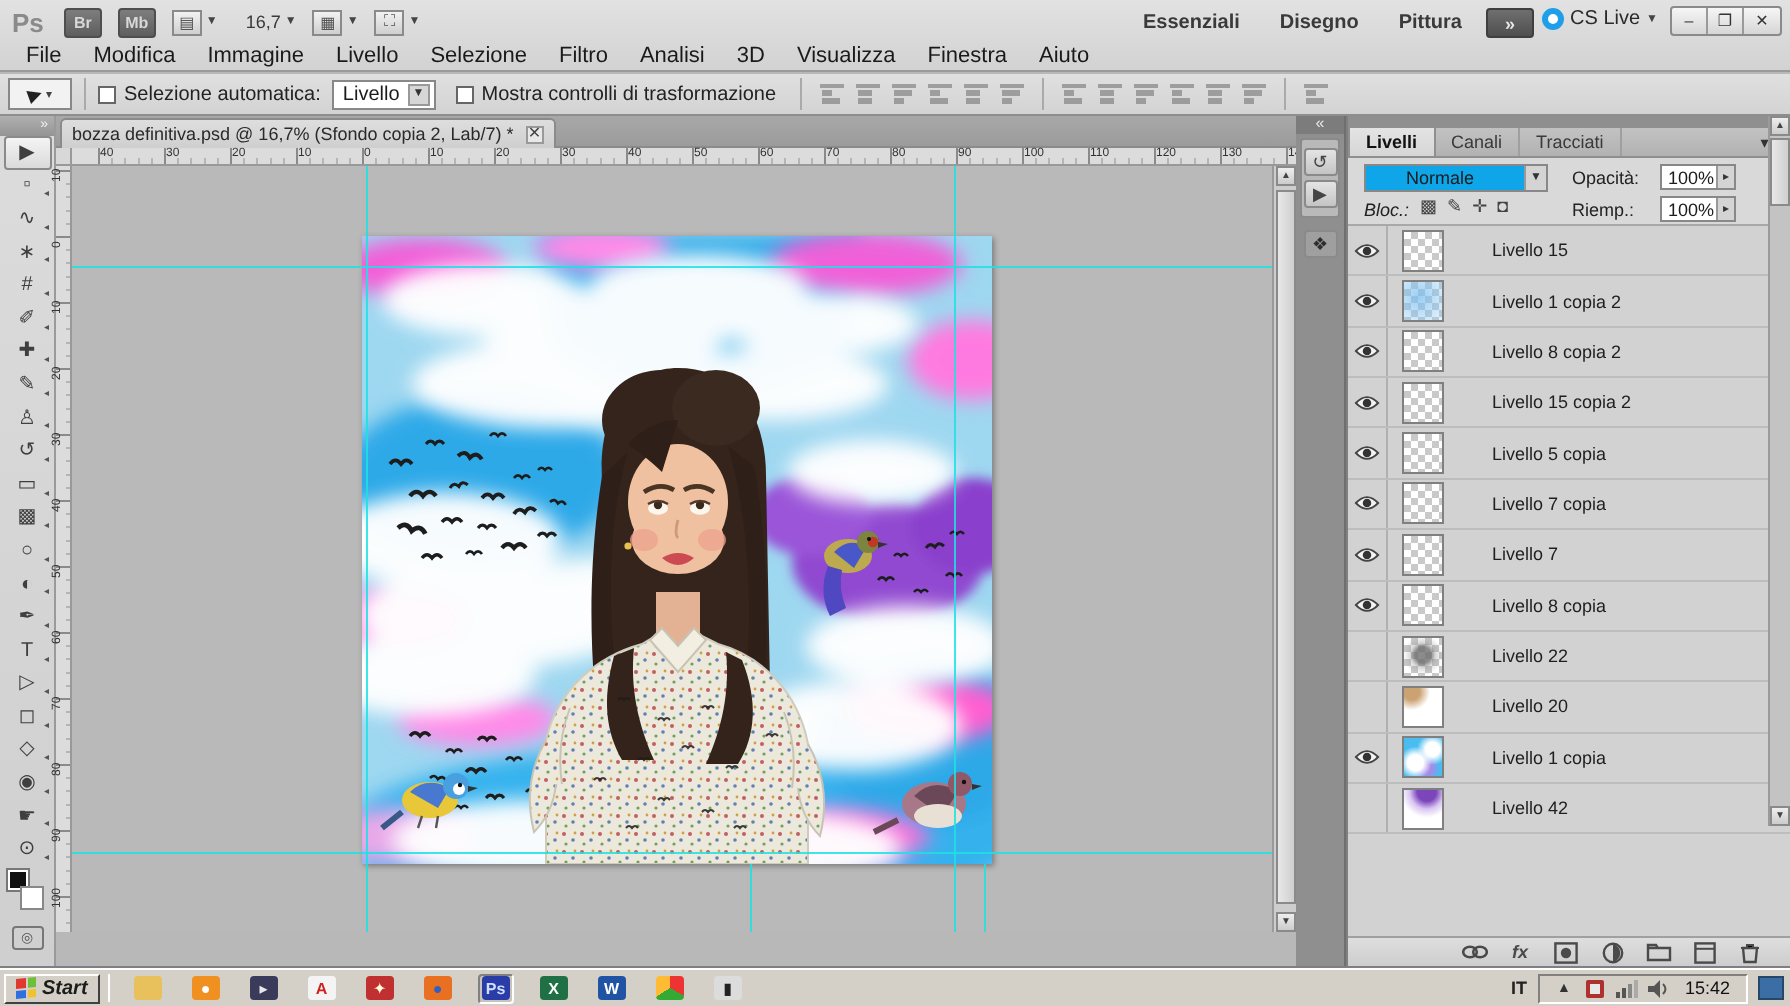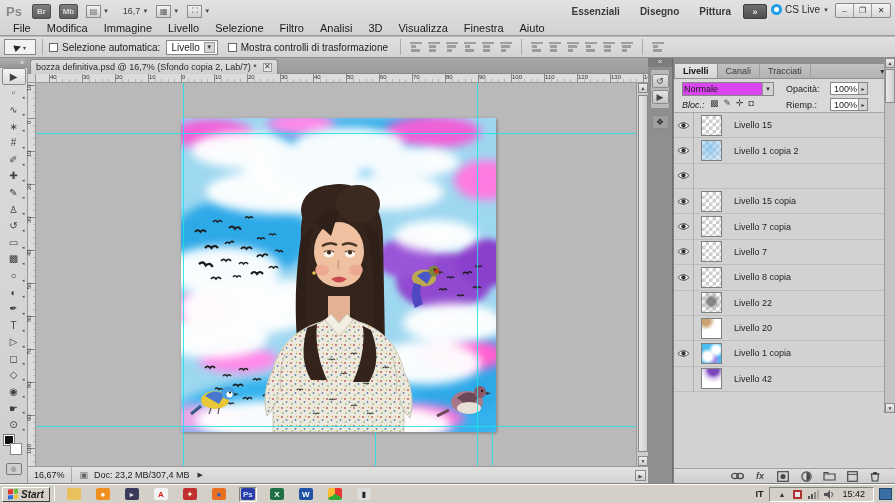--- a/index.html
+++ b/index.html
@@ -90,21 +90,21 @@
   .dockbtn.solo{margin-top:6px;background:#9f9f9f;color:#2e2e2e;}
 
   
   .panel{position:absolute;left:673px;top:0;width:222px;height:425px;background:#d9d9d9;border-left:1px solid #7f7f7f;}
   .paneltop{height:6px;background:#8f8f8f;}
   .ptabs{height:15px;background:linear-gradient(#c2c2c2,#b2b2b2);display:flex;align-items:flex-end;border-bottom:1px solid #8f8f8f;position:relative;}
   .ptab{font-size:9px;padding:2px 8px;color:#3a3a3a;border-right:1px solid #9f9f9f;margin-top:28px;}
   .ptab.active{background:linear-gradient(#e4e4e4,#d6d6d6);border:1px solid #8f8f8f;border-bottom:none;font-weight:bold;color:#111;}
   .pmenuicon{position:absolute;right:4px;top:3px;font-size:8px;color:#333;}
   .pctrl{height:34px;border-bottom:1px solid #a8a8a8;position:relative;background:#d9d9d9;}
-  .blendsel{position:absolute;left:8px;top:3px;width:92px;height:14px;background:#d946ef;border:1px solid #888;font-size:9px;display:flex;align-items:center;padding-left:1px;}
+  .blendsel{position:absolute;left:8px;top:3px;width:92px;height:14px;background:#0ea5e9;border:1px solid #888;font-size:9px;display:flex;align-items:center;padding-left:20px;}
   .blendsel .arr{margin-left:auto;width:11px;height:12px;background:#d4d4d4;border-left:1px solid #999;font-size:6px;display:flex;align-items:center;justify-content:center;color:#333;}
   .plabel{position:absolute;font-size:9px;color:#222;}
   .pvalbox{position:absolute;width:38px;height:13px;background:#fff;border:1px solid #888;font-size:9px;display:flex;align-items:center;padding-left:3px;}
   .pvalbox .arr{margin-left:auto;width:9px;height:11px;background:#d4d4d4;border-left:1px solid #999;font-size:6px;display:flex;align-items:center;justify-content:center;color:#333;}
   .lockicons{position:absolute;left:36px;top:19px;display:flex;gap:5px;font-size:9px;color:#444;}
   .llist{position:absolute;left:0;top:55px;width:222px;height:355px;background:#d2d2d2;overflow:hidden;}
   .lrow{position:relative;height:25.36px;border-bottom:1px solid #bdbdbd;display:flex;align-items:stretch;background:#d2d2d2;}
   .eyecell{width:20px;border-right:1px solid #b0b0b0;display:flex;align-items:center;justify-content:center;flex:none;}
   .lmain{display:flex;align-items:center;flex:1;padding-left:7px;gap:0;}
   .lrow.sel .lmain{background:#1b3a6d;}
@@ -113,21 +113,21 @@
   .th.grayart::after{content:"";position:absolute;inset:0;background:radial-gradient(circle at 50% 45%,rgba(110,110,110,.8) 0 28%,rgba(150,150,150,.35) 45%,transparent 70%);}
   .th.tan::after{content:"";position:absolute;inset:0;background:radial-gradient(circle at 20% 10%,rgba(190,140,80,.8) 0 18%,transparent 40%),#fff;}
   .th.sky{background:#49bdf0;}
   .th.sky::after{content:"";position:absolute;inset:0;background:radial-gradient(circle at 30% 65%,#fff 0 22%,transparent 45%),radial-gradient(circle at 75% 30%,#fff 0 18%,transparent 40%),radial-gradient(circle at 60% 80%,rgba(200,120,230,.7) 0 15%,transparent 35%);}
   .th.purple::after{content:"";position:absolute;inset:0;background:radial-gradient(circle at 60% 5%,rgba(110,50,180,.9) 0 22%,rgba(160,110,220,.4) 40%,transparent 60%),#fff;}
   .th.photo{background:linear-gradient(180deg,#3f7a54,#2f5e42);}
   .th.photo::after{content:"";position:absolute;inset:0;background:radial-gradient(circle at 50% 30%,#2e2018 0 22%,transparent 26%),radial-gradient(circle at 50% 42%,#e0b09a 0 14%,transparent 18%),radial-gradient(circle at 50% 78%,#e8e2d4 0 30%,transparent 42%);}
   .th.maskth{background:#0a0a0a;}
   .th.maskth::after{content:"";position:absolute;inset:0;background:radial-gradient(ellipse 34% 42% at 50% 68%,#fff 0 98%,transparent 100%);}
   .masklink{width:8px;height:21px;flex:none;display:flex;align-items:center;justify-content:center;font-size:6px;color:#ddd;}
-  .lname{font-size:9px;color:#1f1f1f;margin-left:12px;white-space:nowrap;}
+  .lname{font-size:9px;color:#1f1f1f;margin-left:24px;white-space:nowrap;}
   .lrow.sel .lname{color:#fff;font-weight:bold;}
   .lscroll{position:absolute;right:0;top:0;width:11px;height:355px;background:#c3c3c3;border-left:1px solid #9a9a9a;}
   .lscroll .sb{position:absolute;left:0px;width:10px;height:10px;background:linear-gradient(#eee,#ccc);border:1px solid #8a8a8a;font-size:5px;color:#444;text-align:center;line-height:9px;}
   .lscroll .thumb{position:absolute;left:0px;top:11px;width:10px;height:34px;background:linear-gradient(90deg,#e8e8e8,#cfcfcf);border:1px solid #8a8a8a;}
   .pbottom{position:absolute;left:0;top:410px;width:222px;height:15px;background:linear-gradient(#dedede,#cdcdcd);border-top:1px solid #a0a0a0;display:flex;align-items:center;justify-content:flex-end;gap:9px;padding-right:14px;}
   .pbicon{width:14px;height:12px;display:flex;align-items:center;justify-content:center;color:#4a4a4a;}
   .pbicon svg{display:block;}
 
   
   .taskbar{position:absolute;left:0;top:484px;width:895px;height:19px;background:#d4d0c8;border-top:1px solid #fff;box-shadow:0 -1px 0 #808080;display:flex;align-items:center;}
@@ -637,29 +637,20 @@
         <div class="guide v" style="left:456px;top:349px;height:34px;"></div>
         <div class="guide v" style="left:339px;top:349px;height:34px;"></div>
       </div>
 
       <div class="vscroll">
         <span class="sb" style="top:0;">▲</span>
         <span class="thumb"></span>
         <span class="sb" style="bottom:0;">▼</span>
       </div>
 
-      <div class="statusbar">
-        <span class="statzoom">16,67%</span>
-        <span class="statdoc">
-            <span style="color:#666;">▣</span>
-            <span>Doc: 23,2 MB/307,4 MB</span>
-          </span>
-        <span class="statfly">▶</span>
-        <span class="hscrollarrow">▶</span>
-      </div>
     </div>
 
     <div class="dockstrip">
       <div class="dockcollapse">«</div>
       <div class="dockgrp" id="dockicons">
           <div class="dockbtn">↺</div>
           <div class="dockbtn">▶</div>
         </div>
     <div class="dockbtn solo">❖</div>
       </div>
@@ -720,31 +711,47 @@
               <span class="lname">Livello 1 copia 2</span>
             </div>
           </div>
           <div class="lrow">
             <div class="eyecell">
               <svg width="13" height="9" viewBox="0 0 14 9">
                 <path d="M1 4.5 Q7 -1.8 13 4.5 Q7 10.8 1 4.5 Z" fill="#f4f4f4" stroke="#444" stroke-width="1"></path>
                 <circle cx="7" cy="4.5" r="2.3" fill="#333"></circle>
               </svg>
             </div>
+            <div class="lmain">
+              <div class="th "></div>
+              <span class="lname">Livello 8 copia 2</span>
+            </div>
           </div>
           <div class="lrow">
             <div class="eyecell">
               <svg width="13" height="9" viewBox="0 0 14 9">
                 <path d="M1 4.5 Q7 -1.8 13 4.5 Q7 10.8 1 4.5 Z" fill="#f4f4f4" stroke="#444" stroke-width="1"></path>
                 <circle cx="7" cy="4.5" r="2.3" fill="#333"></circle>
               </svg>
             </div>
             <div class="lmain">
               <div class="th "></div>
-              <span class="lname">Livello 15 copia</span>
+              <span class="lname">Livello 15 copia 2</span>
+            </div>
+          </div>
+          <div class="lrow">
+            <div class="eyecell">
+              <svg width="13" height="9" viewBox="0 0 14 9">
+                <path d="M1 4.5 Q7 -1.8 13 4.5 Q7 10.8 1 4.5 Z" fill="#f4f4f4" stroke="#444" stroke-width="1"></path>
+                <circle cx="7" cy="4.5" r="2.3" fill="#333"></circle>
+              </svg>
+            </div>
+            <div class="lmain">
+              <div class="th "></div>
+              <span class="lname">Livello 5 copia</span>
             </div>
           </div>
           <div class="lrow">
             <div class="eyecell">
               <svg width="13" height="9" viewBox="0 0 14 9">
                 <path d="M1 4.5 Q7 -1.8 13 4.5 Q7 10.8 1 4.5 Z" fill="#f4f4f4" stroke="#444" stroke-width="1"></path>
                 <circle cx="7" cy="4.5" r="2.3" fill="#333"></circle>
               </svg>
             </div>
             <div class="lmain">

